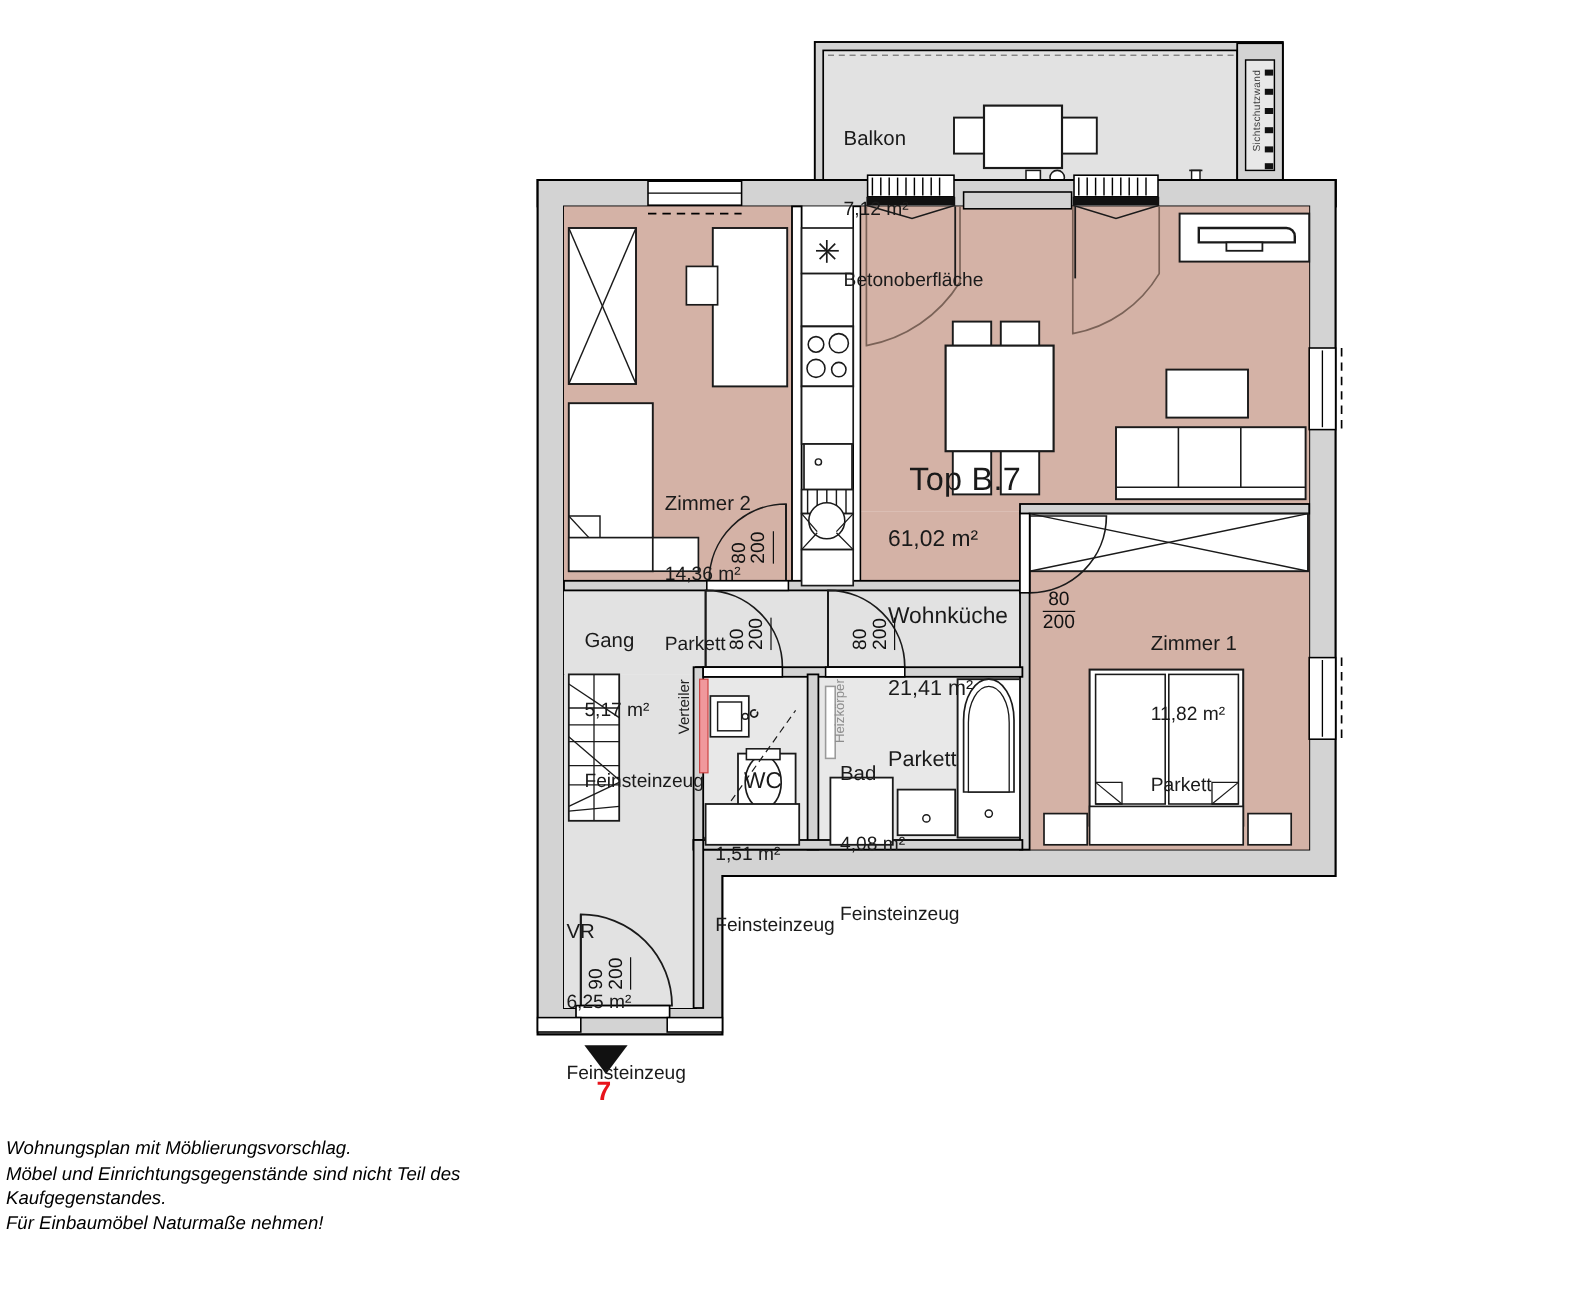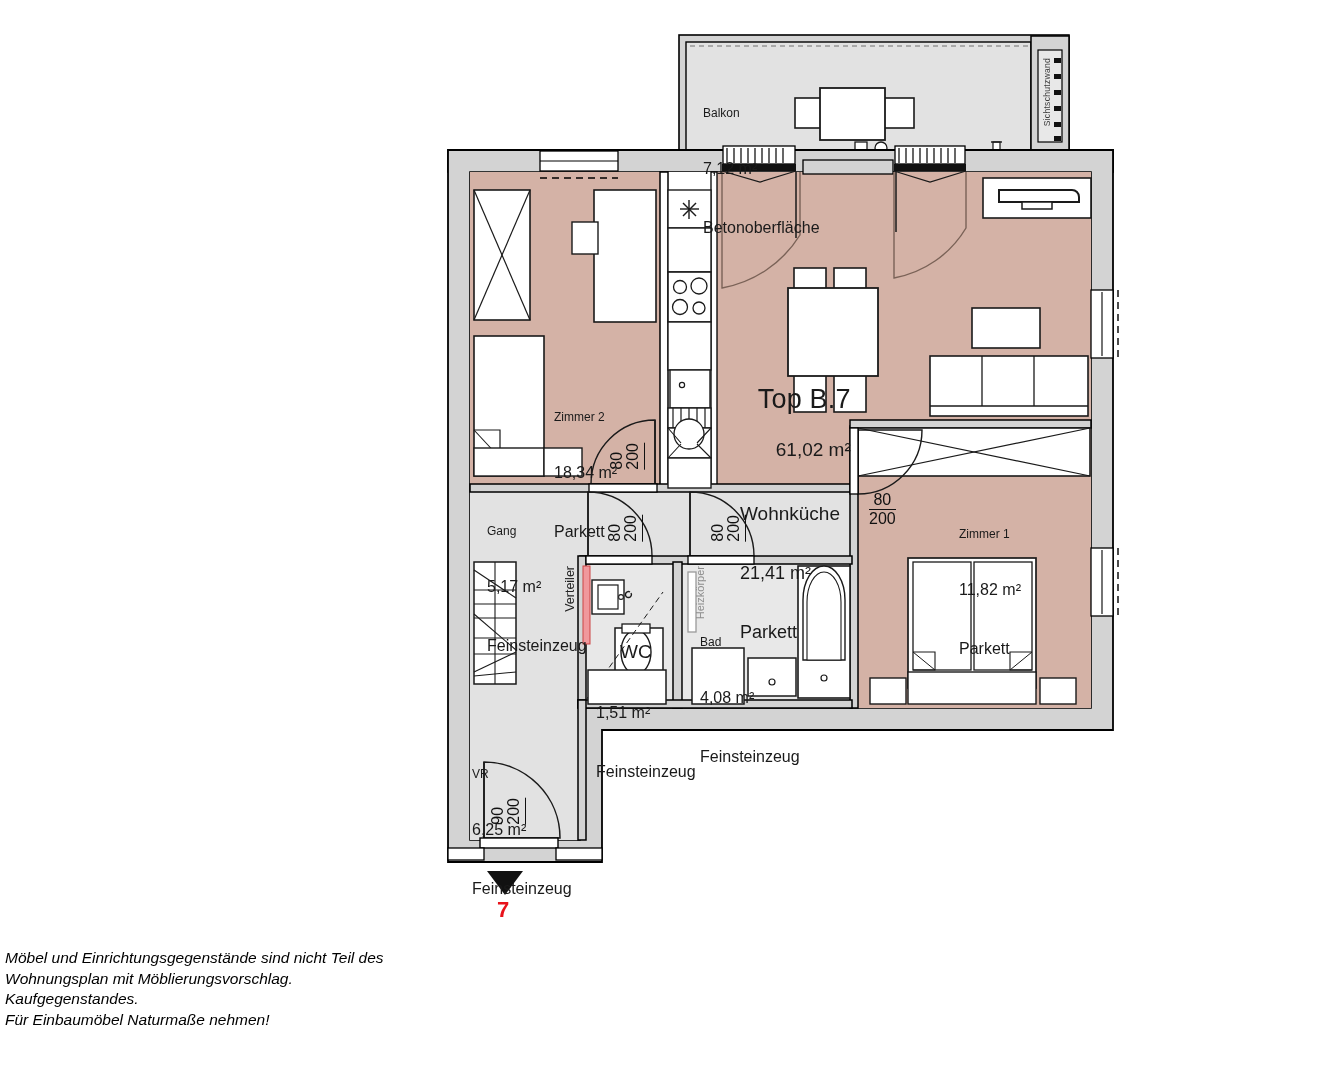--- a/index.html
+++ b/index.html
@@ -19,21 +19,21 @@
 
   
   .lbl {
     position: absolute;
     color: #1a1a1a;
     white-space: pre;
     line-height: 1.18;
     pointer-events: none;
   }
   .lbl.room { font-size: 17px; }
-  .lbl.room .nm { font-size: 12px; display: block; }
+  .lbl.room .nm { font-size: 17px; display: block; }
   .lbl.room .ar { font-size: 16px; display: block; }
   .lbl.room .fl { font-size: 16px; display: block; }
 
   .lbl.big .nm { font-size: 27px; letter-spacing: .2px; }
   .lbl.big .ar { font-size: 19px; }
   .lbl.big .sub { font-size: 19px; display:block; }
   .lbl.big .sub2 { font-size: 18px; display:block; }
 
   .vtext {
     position: absolute;
@@ -419,27 +419,27 @@
   </svg>
 
   <div class="lbl room" style="left:703px; top:66px;">
     <span class="nm">Balkon</span>
     <span class="ar">7,12 m²</span>
     <span class="fl">Betonoberfläche</span>
   </div>
 
   <div class="lbl room" style="left:554px; top:370px;">
     <span class="nm">Zimmer 2</span>
-    <span class="ar">18,34 m²</span>
+    <span class="ar">14,36 m²</span>
     <span class="fl">Parkett</span>
   </div>
 
   <div class="lbl big" style="left:740px; top:365px;">
     <span class="nm">Top B.7</span>
-    <span class="ar" style="display:block; margin-top:4px;text-align:right;">61,02 m²</span>
+    <span class="ar" style="display:block; margin-top:4px;">61,02 m²</span>
     <span class="sub" style="margin-top:4px;">Wohnküche</span>
     <span class="sub2">21,41 m²</span>
     <span class="sub2">Parkett</span>
   </div>
 
   <div class="lbl room" style="left:959px; top:487px;">
     <span class="nm">Zimmer 1</span>
     <span class="ar">11,82 m²</span>
     <span class="fl">Parkett</span>
   </div>
@@ -489,19 +489,19 @@
     <span class="h" style="writing-mode:horizontal-tb; transform:none; border-left:none; border-top:1.3px solid #111; padding:1px 0 0 0; text-align:center;">200</span>
   </div>
   <div class="dimtag" style="left:487px; top:798px;">
     <span class="w">90</span>
     <span class="h">200</span>
   </div>
 
   <div class="entry-num" style="left:497px; top:897px;">7</div>
 
   <div id="disclaimer">
+    <div>Wohnungsplan mit Möblierungsvorschlag.</div>
     <div>Möbel und Einrichtungsgegenstände sind nicht Teil des</div>
-    <div>Wohnungsplan mit Möblierungsvorschlag.</div>
     <div>Kaufgegenstandes.</div>
     <div>Für Einbaumöbel Naturmaße nehmen!</div>
   </div>
 
 </div>
 
 </body></html>

